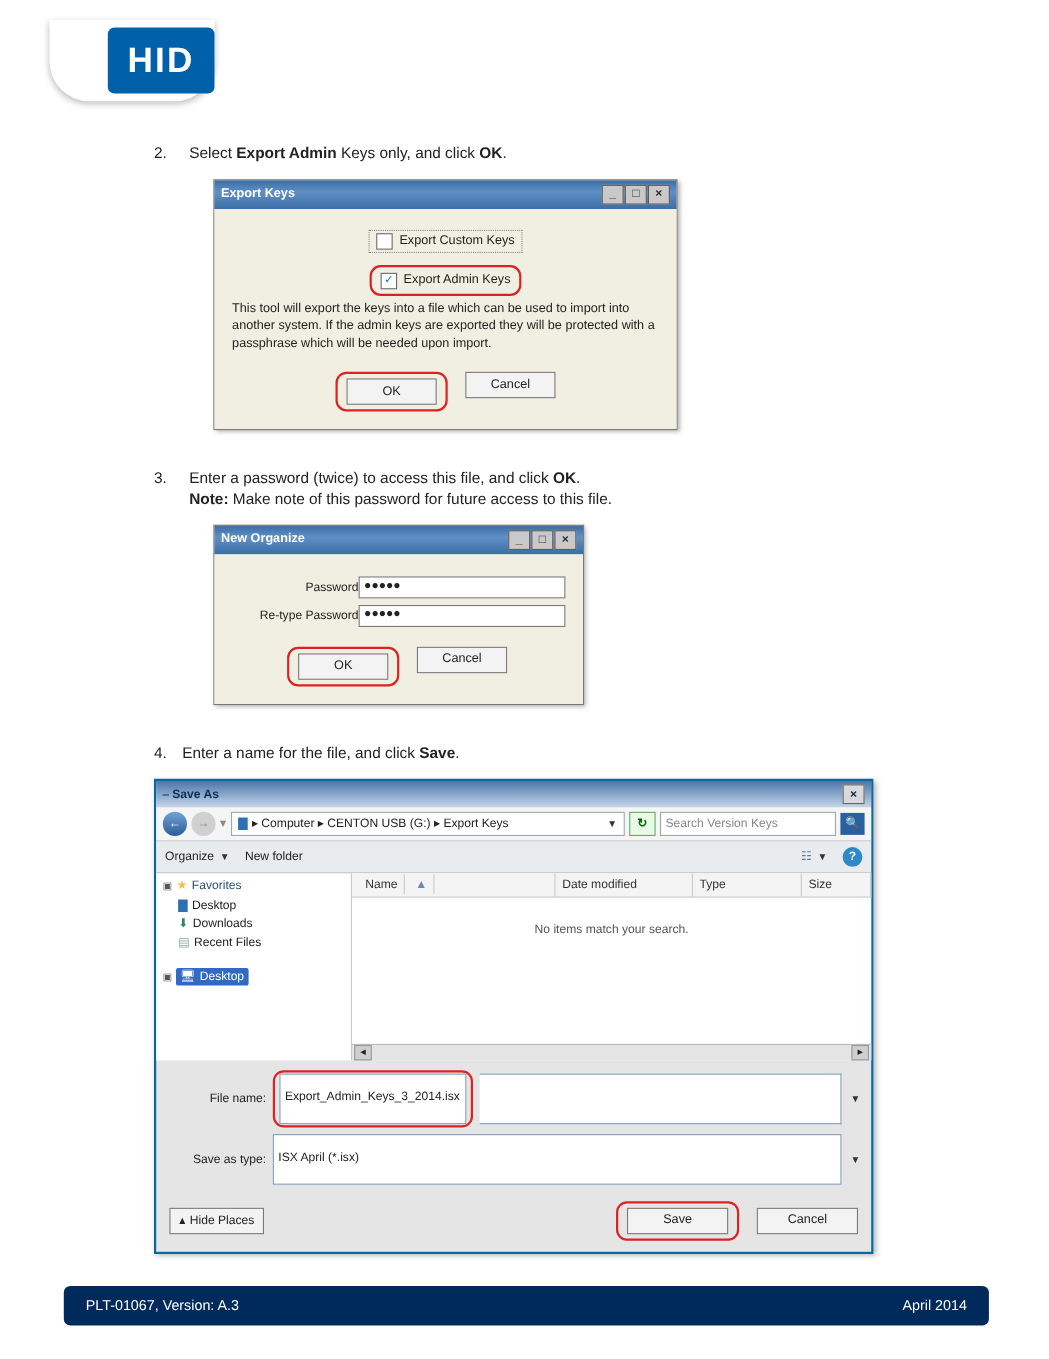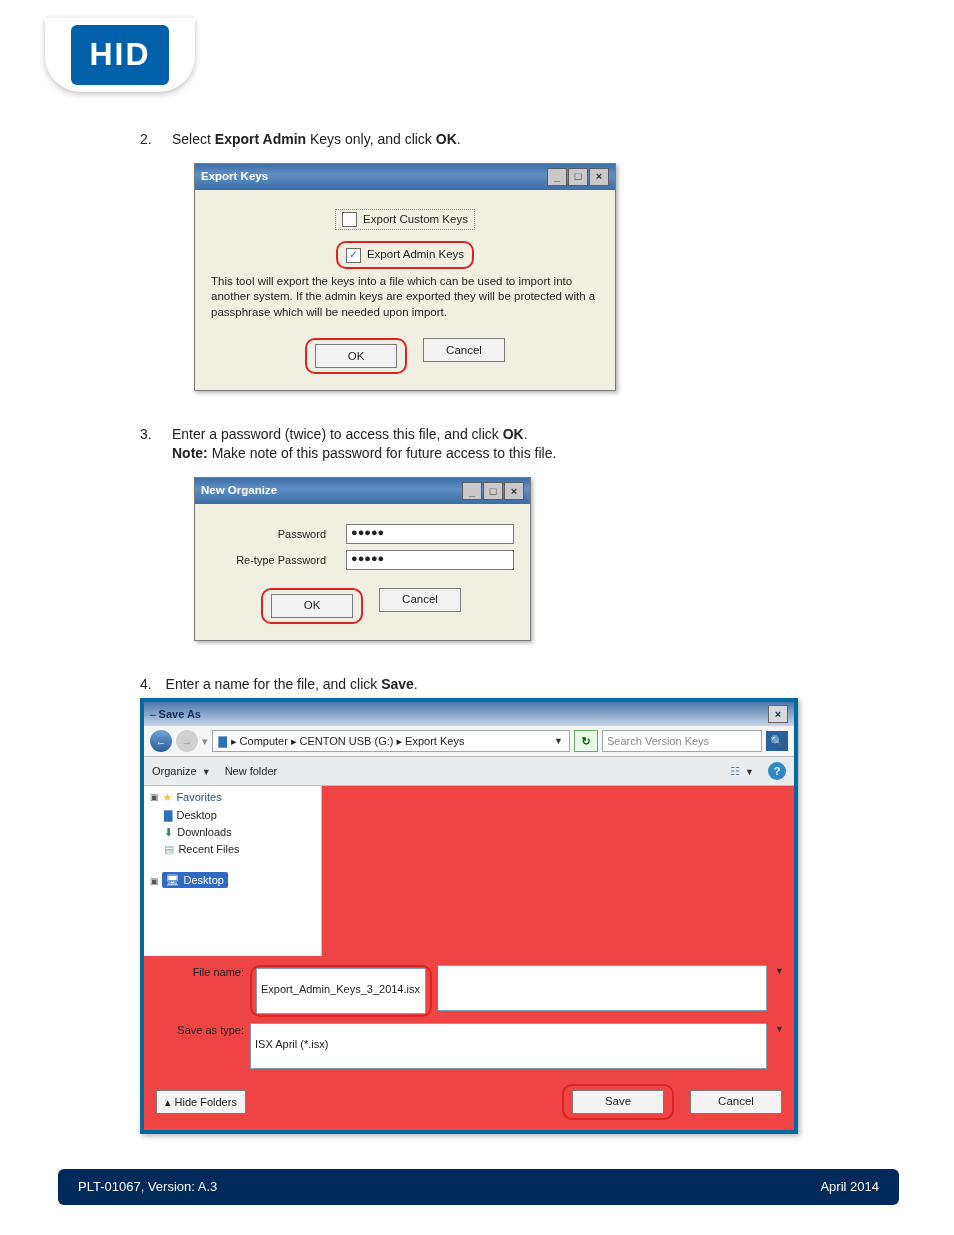--- a/index.html
+++ b/index.html
@@ -1,40 +1,40 @@
 <!DOCTYPE html>
 <html><head>
 <meta charset="utf-8">
 <style>
   html,body{margin:0;padding:0;background:#fff;font-family:Arial,Helvetica,sans-serif;color:#222;font-size:14px;line-height:1.35}
   .page{width:954px;margin:0 auto;position:relative;min-height:1235px}
   .header{position:relative;height:95px}
-  .logo-wrap{position:absolute;left:45px;top:18px;width:150px;height:74px;background:#fff;border-radius:0 0 36px 36px;box-shadow:0 2px 6px rgba(0,0,0,.25);display:flex;align-items:center;justify-content:center;z-index:5}
+  .logo-wrap{position:absolute;left:45px;top:18px;width:150px;height:74px;background:#fff;border-radius:0 0 36px 36px;box-shadow:0 2px 6px rgba(0,0,0,.25);display:flex;align-items:center;justify-content:flex-end;z-index:5}
   .logo{background:#0060a9;color:#fff;font-weight:900;font-size:32px;letter-spacing:2px;padding:8px 18px;border-radius:6px;font-family:Arial,Helvetica,sans-serif}
   .header-bar{position:absolute;left:58px;right:55px;top:52px;height:40px;background:#012a5c;border-radius:6px;display:flex;align-items:center;justify-content:space-between;color:#fff;font-size:14px;padding:0 22px 0 180px}
   .content{padding:35px 70px 30px 140px}
   ol.steps{list-style:none;padding:0;margin:0}
   ol.steps>li{margin:0 0 28px 0;position:relative;padding-left:32px}
   ol.steps>li .num{position:absolute;left:0;top:0}
   .bold{font-weight:700}
   .win{display:inline-block;border:1px solid #7a7a7a;background:#ece9d8;box-shadow:2px 2px 4px rgba(0,0,0,.3);margin:14px 0 6px 22px;font-size:11.5px}
   .titlebar{background:linear-gradient(#3b6ea5,#5f8fc5 40%,#3b6ea5);color:#fff;font-weight:700;padding:4px 6px;display:flex;align-items:center;justify-content:space-between}
   .titlebar .ctl{display:flex;gap:1px}
   .titlebar .ctl span{width:18px;height:16px;background:#c9c9c9;border:1px solid #5b5b5b;display:flex;align-items:center;justify-content:center;color:#333;font-weight:700;font-size:11px;line-height:1}
   .dlgbody{padding:14px 16px 16px 16px;background:#f1efe2}
   .checkrow{display:flex;align-items:center;gap:6px;margin:5px 0}
   .ck{width:13px;height:13px;border:1px solid #6a6a6a;background:#fff;display:inline-flex;align-items:center;justify-content:center;font-size:10px;color:#0066cc}
   .redbox{border:2px solid #d22;border-radius:10px;padding:4px 8px}
   .btn{display:inline-flex;align-items:center;justify-content:center;min-width:80px;height:22px;border:1px solid #7a7a7a;background:#f3f3f3;font-size:11.5px}
   .btnrow{display:flex;gap:16px;justify-content:center;margin-top:18px}
-  .formrow{display:flex;align-items:center;gap:20px;margin:6px 0}
+  .formrow{display:flex;align-items:center;gap:0;margin:6px 0}
   .formrow label{width:115px;text-align:right;font-size:11px}
   .txt{height:18px;border:1px solid #7a7a7a;background:#fff;flex:1;padding:0 4px;font-size:11px}
   
-  .saveas{width:650px;border:4px solid #0369a1;background:#ef4444;box-shadow:2px 2px 5px rgba(0,0,0,.3);margin:4px 0 0 0;font-size:11px}
+  .saveas{width:650px;border:2px solid #0369a1;background:#e5e5e5;box-shadow:2px 2px 5px rgba(0,0,0,.3);margin:14px 0 0 0;font-size:11px}
   .saveas .tb{background:linear-gradient(#4b76aa,#c7d6ea);padding:3px 6px;display:flex;align-items:center;justify-content:space-between;color:#0b2d55;font-weight:700}
   .saveas .tb .x{width:18px;height:16px;background:#d9d9d9;border:1px solid #666;display:flex;align-items:center;justify-content:center;font-weight:700}
   .navrow{display:flex;align-items:center;gap:4px;padding:4px 6px;border-bottom:1px solid #c0c0c0;background:#f5f5f5}
   .navarrow{width:22px;height:22px;border-radius:50%;background:linear-gradient(#6fa3d8,#2d5d96);color:#fff;display:flex;align-items:center;justify-content:center;font-weight:700}
   .navarrow.dim{background:#d0d0d0;color:#888}
   .crumb{flex:1;height:20px;border:1px solid #9aa;background:#fff;display:flex;align-items:center;padding:0 6px;gap:4px}
   .refresh{width:22px;height:20px;border:1px solid #6a6;background:#e7fbe7;color:#060;display:flex;align-items:center;justify-content:center;font-weight:700}
   .search{width:150px;height:20px;border:1px solid #9aa;background:#fff;padding:0 4px;display:flex;align-items:center;color:#888}
   .mag{width:22px;height:20px;background:#2860a0;color:#fff;display:flex;align-items:center;justify-content:center}
   .toolbar{display:flex;align-items:center;gap:14px;padding:5px 8px;background:#e8ecef;border-bottom:1px solid #c0c0c0}
@@ -42,21 +42,21 @@
   .toolbar .ic{width:18px;height:18px;border-radius:50%;display:flex;align-items:center;justify-content:center;color:#fff;font-size:11px;font-weight:700}
   .body2{display:flex;height:170px}
   .tree{width:165px;border-right:1px solid #c9c9c9;background:#fff;padding:4px 6px}
   .tree .hdr{color:#2b4f7a;font-weight:400;display:flex;align-items:center;gap:4px}
   .tree ul{list-style:none;margin:2px 0 8px 14px;padding:0}
   .tree li{padding:1px 0;display:flex;align-items:center;gap:4px}
   .sel{background:#316ac5;color:#fff;padding:1px 4px;border-radius:2px;display:inline-flex;align-items:center;gap:4px;margin-top:6px}
   .listhdr{display:flex;background:#f4f4f4;border-bottom:1px solid #c9c9c9}
   .listhdr span{padding:3px 6px;border-right:1px solid #c9c9c9;font-size:11px;color:#333}
   .empty{color:#555;text-align:center;padding:22px 0}
-  .filerow{display:flex;gap:6px;padding:3px 10px}
+  .filerow{display:flex;align-items:center;gap:6px;padding:3px 10px}
   .filerow label{width:90px;text-align:right}
   .filerow .txt2{flex:1;height:18px;border:1px solid #7e9db9;background:#fff;padding:13px 4px}
   .redwrap{border:2px solid #d22;border-radius:10px;padding:1px 4px;display:inline-block}
   .footerbtns{display:flex;justify-content:flex-end;gap:16px;padding:12px 12px 10px 12px;align-items:center}
   .hidef{height:22px;border:1px solid #7a7a7a;background:#f3f3f3;padding:0 8px;display:inline-flex;align-items:center;gap:4px}
   .scroll-mock{height:14px;background:#e4e4e4;border-top:1px solid #bbb;display:flex;align-items:center;justify-content:space-between;padding:0 2px}
   .scroll-mock span{width:14px;height:12px;background:#cfcfcf;border:1px solid #999;display:flex;align-items:center;justify-content:center;font-size:10px}
   .footer{position:absolute;left:58px;right:55px;bottom:30px;height:36px;background:#012a5c;border-radius:6px;color:#fff;display:flex;align-items:center;justify-content:space-between;padding:0 20px;font-size:13px}
   .star{color:#f5c04a}
   .ico-blue{color:#2f6fb5}
@@ -201,36 +201,50 @@
                 <li>
                     <span style="color:#8aa">▤</span>
                     <span>Recent Files</span>
                   </li>
               </ul>
               <div><span class="tri">▣</span> <span class="sel">
                     <span>🖥</span>
                     <span>Desktop</span>
                   </span></div>
             </div>
+            <div style="flex:1;display:flex;flex-direction:column;background:#fff">
+              <div class="listhdr">
+                <span style="flex:2"><span>Name</span> <span style="color:#6a8ab5">▲</span></span>
+                <span style="flex:1.3">Date modified</span>
+                <span style="flex:1">Type</span>
+                <span style="width:50px">Size</span>
+              </div>
+              <div class="empty">No items match your search.</div>
+              <div style="flex:1"></div>
+              <div class="scroll-mock">
+                  <span>◂</span>
+                  <span>▸</span>
+                </div>
+            </div>
           </div>
           <div class="filerow" style="margin-top:6px">
             <label>File name:</label>
             <span class="redwrap" style="flex:0 0 auto"><span class="txt2" style="width:160px;display:inline-block">Export_Admin_Keys_3_2014.isx</span></span>
             <span class="txt2" style="border-left:none"></span>
             <span class="drop">▼</span>
           </div>
           <div class="filerow">
             <label>Save as type:</label>
             <span class="txt2">ISX April (*.isx)</span>
             <span class="drop">▼</span>
           </div>
           <div class="footerbtns">
             <span class="hidef" style="margin-right:auto">
                 <span>▴</span>
-                <span>Hide Folders</span>
+                <span>Hide Places</span>
               </span>
             <span class="redbox">
               <span class="btn" style="min-width:90px">Save</span>
             </span>
             <span class="btn" style="min-width:90px">Cancel</span>
           </div>
         </div>
       </li>
     </ol>
   </div>

